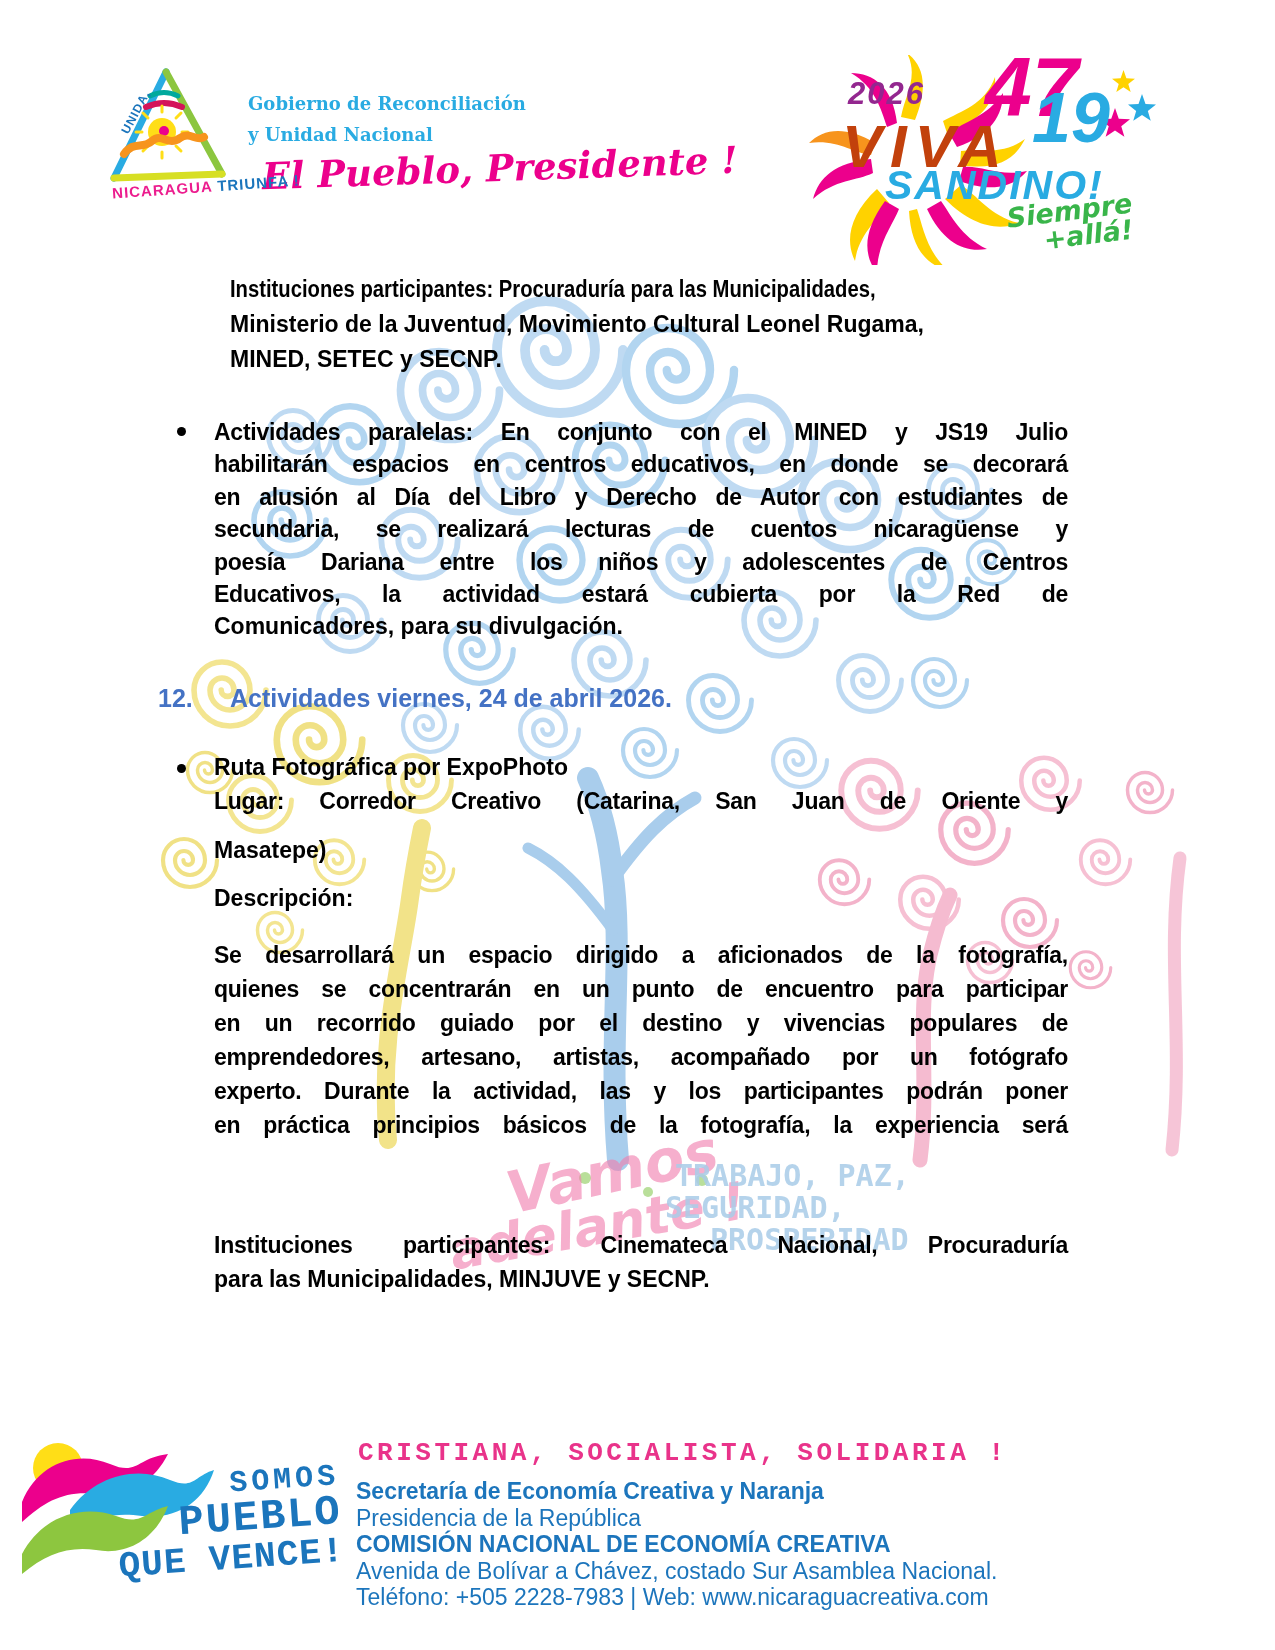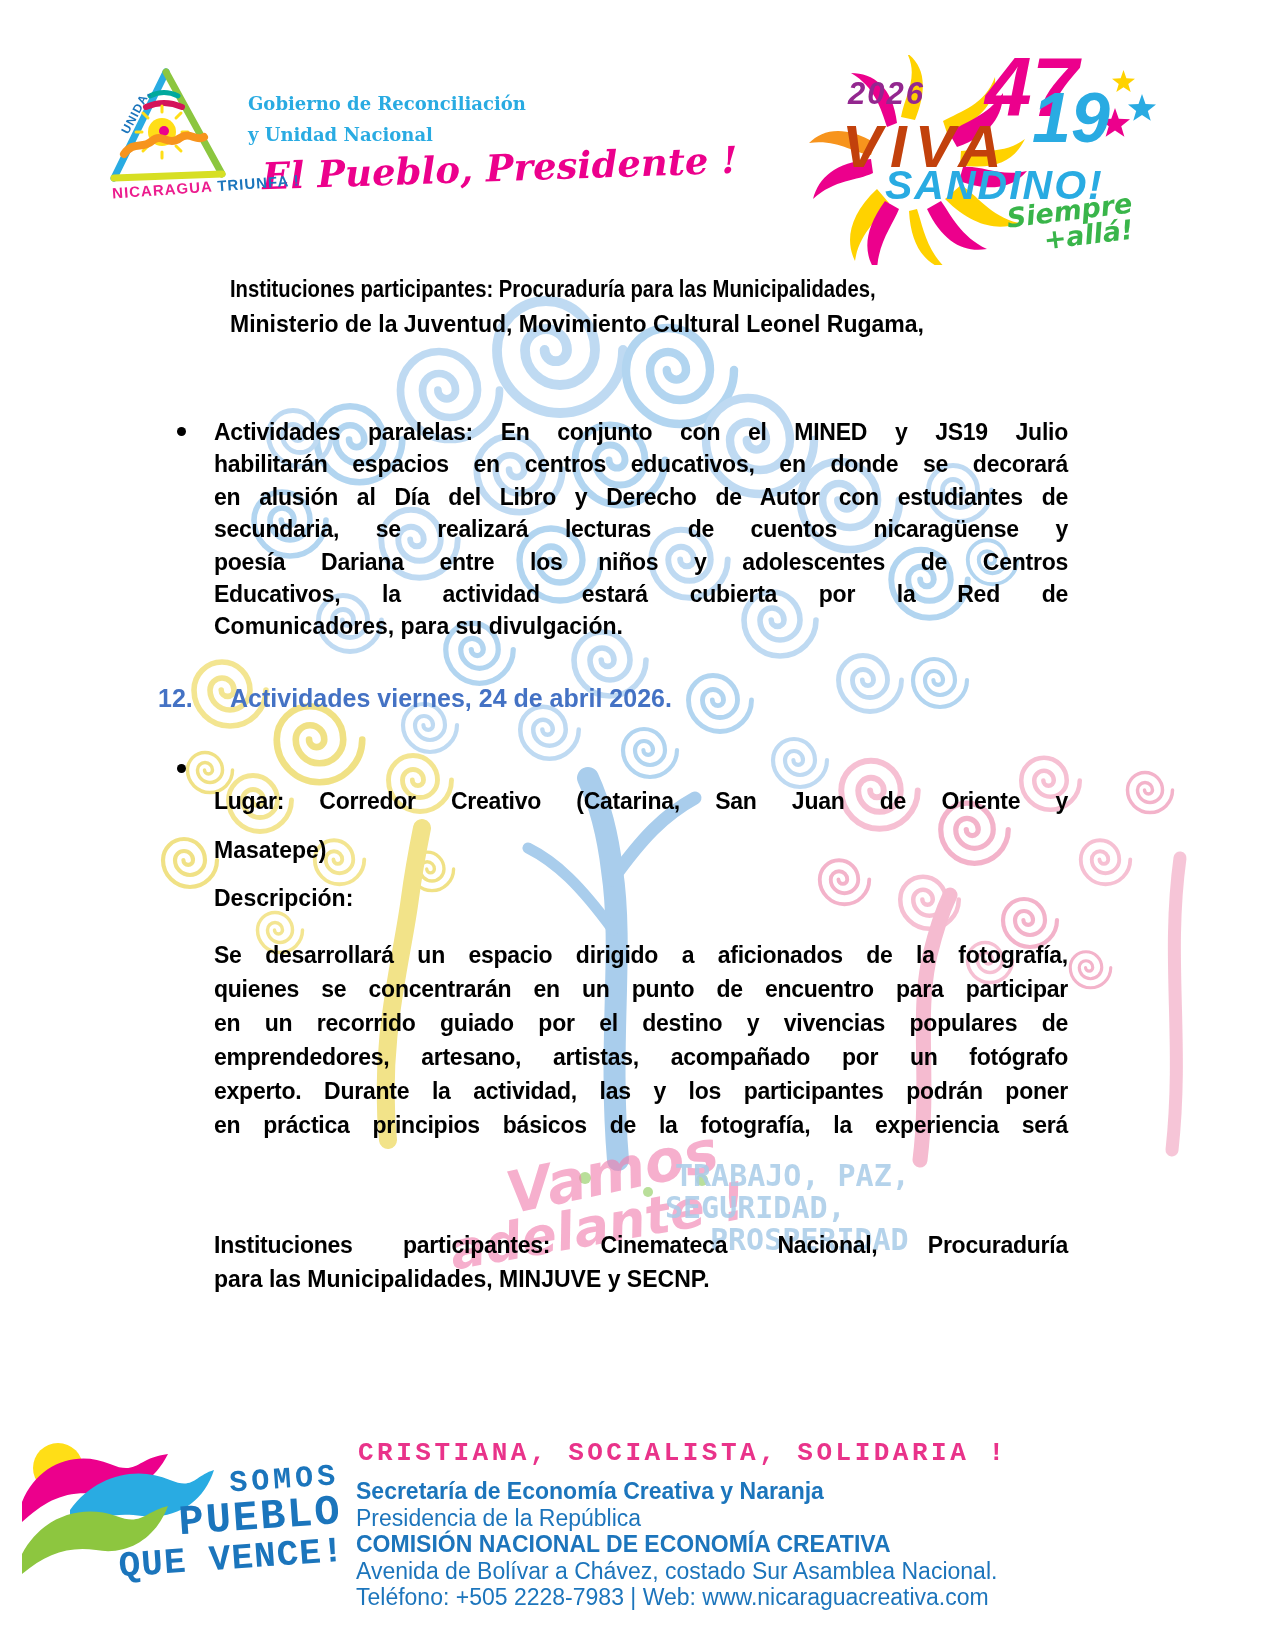--- a/index.html
+++ b/index.html
@@ -208,37 +208,41 @@
   <div class="ev ev-viva" style="left:842px;top:126px;">VIVA</div>
   <div class="ev ev-sandino" style="left:885px;top:165px;">SANDINO!</div>
   <div class="ev ev-siempre" style="left:1008px;top:198px;">
     <div>Siempre</div>
     <div style="padding-left:34px;">+allá!</div>
   </div>
 
   <div class="bodyblock lh35" style="left:214px;top:272px;width:860px;margin-left:16px;">
     <div class="condensed">Instituciones participantes: Procuraduría para las Municipalidades,</div>
     <div class="lline">Ministerio de la Juventud, Movimiento Cultural Leonel Rugama,</div>
+    <div class="lline">MINED, SETEC y SECNP.</div>
   </div>
 
   <div class="bullet-dot" style="left:177px;top:427px;"></div>
   <div class="bodyblock lh32" style="left:214px;top:416px;width:854px;">
       <div class="jline">Actividades paralelas: En conjunto con el MINED y JS19 Julio</div>
       <div class="jline">habilitarán espacios en centros educativos, en donde se decorará</div>
       <div class="jline">en alusión al Día del Libro y Derecho de Autor con estudiantes de</div>
       <div class="jline">secundaria, se realizará lecturas de cuentos nicaragüense y</div>
       <div class="jline">poesía Dariana entre los niños y adolescentes de Centros</div>
       <div class="jline">Educativos, la actividad estará cubierta por la Red de</div>
       <div class="lline">Comunicadores, para su divulgación.</div>
     </div>
 
   <div class="heading" style="left:142px;top:684px;">12.</div>
   <div class="heading" style="left:214px;top:684px;">Actividades viernes, 24 de abril 2026.</div>
 
   <div class="bullet-dot" style="left:177px;top:764px;"></div>
+  <div class="bodyblock" style="left:214px;top:753px;width:854px;height:28px;line-height:28px;">
+    <div class="lline">Ruta Fotográfica por ExpoPhoto</div>
+  </div>
   <div class="bodyblock" style="left:214px;top:787px;width:854px;height:28px;line-height:28px;">
     <div class="jline">Lugar: Corredor Creativo (Catarina, San Juan de Oriente y</div>
   </div>
   <div class="bodyblock" style="left:214px;top:836px;width:854px;height:28px;line-height:28px;">
     <div class="lline">Masatepe)</div>
   </div>
   <div class="bodyblock" style="left:214px;top:884px;width:854px;height:28px;line-height:28px;">
     <div class="lline">Descripción:</div>
   </div>
 

